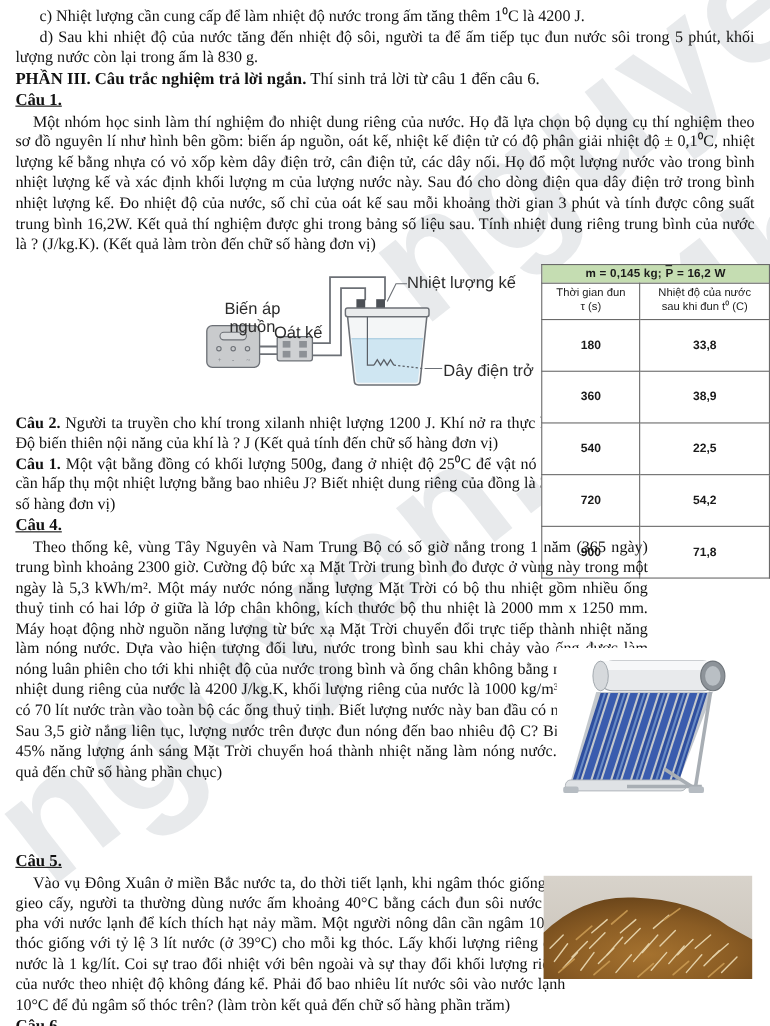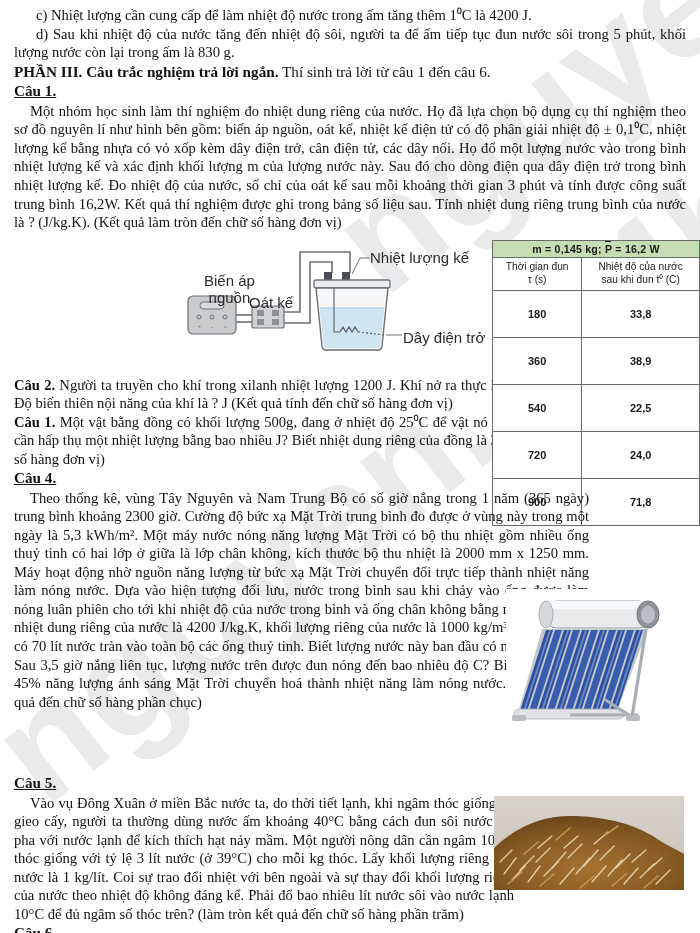--- a/index.html
+++ b/index.html
@@ -234,21 +234,21 @@
           <tr>
             <td class="num">360</td>
             <td class="num">38,9</td>
           </tr>
           <tr>
             <td class="num">540</td>
             <td class="num">22,5</td>
           </tr>
           <tr>
             <td class="num">720</td>
-            <td class="num">24,0</td>
+            <td class="num">54,2</td>
           </tr>
           <tr>
             <td class="num">900</td>
             <td class="num">71,8</td>
           </tr>
         </tbody>
       </table>
     </div>
 
     <p><span class="b">Câu 2.</span> <span>Người ta truyền cho khí trong xilanh nhiệt lượng 1200 J. Khí nở ra thực hiện công 150 J đẩy pit-tông lên. Độ biến thiên nội năng của khí là ? J (Kết quả tính đến chữ số hàng đơn vị)</span></p>

